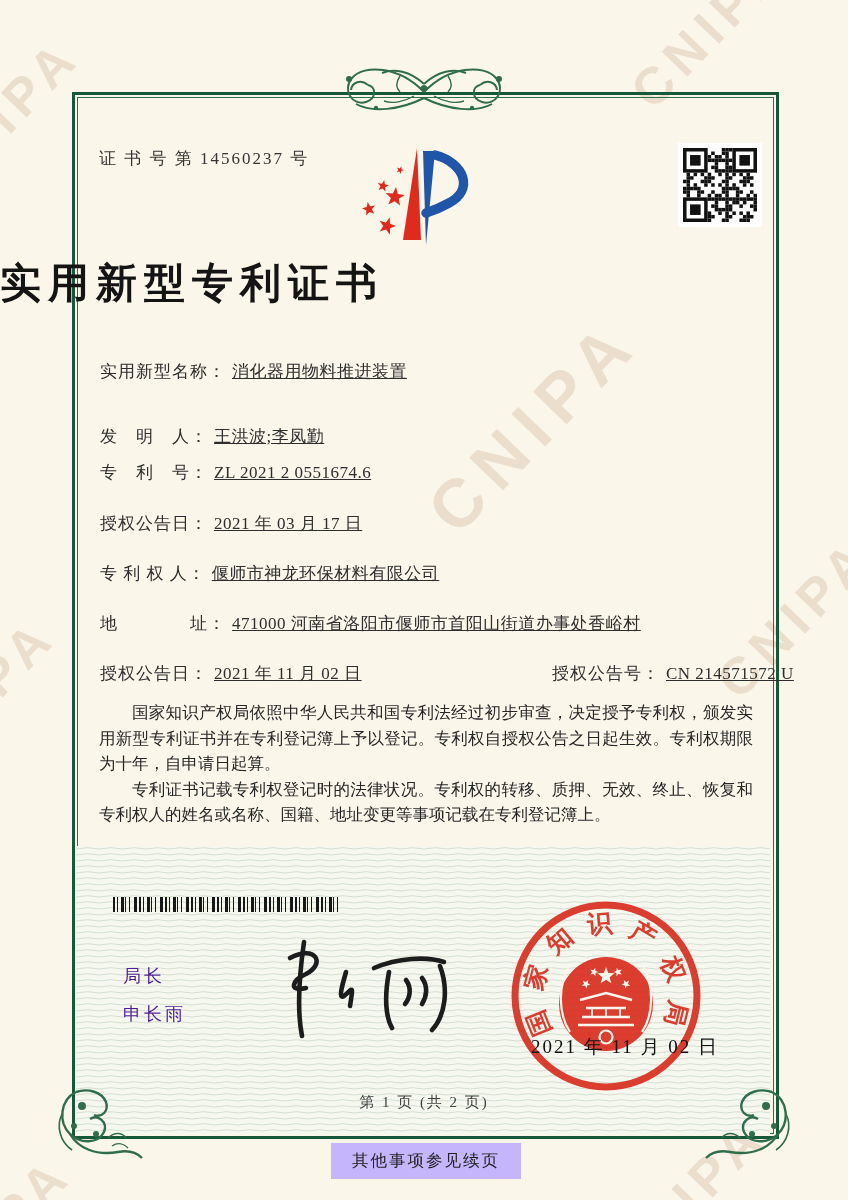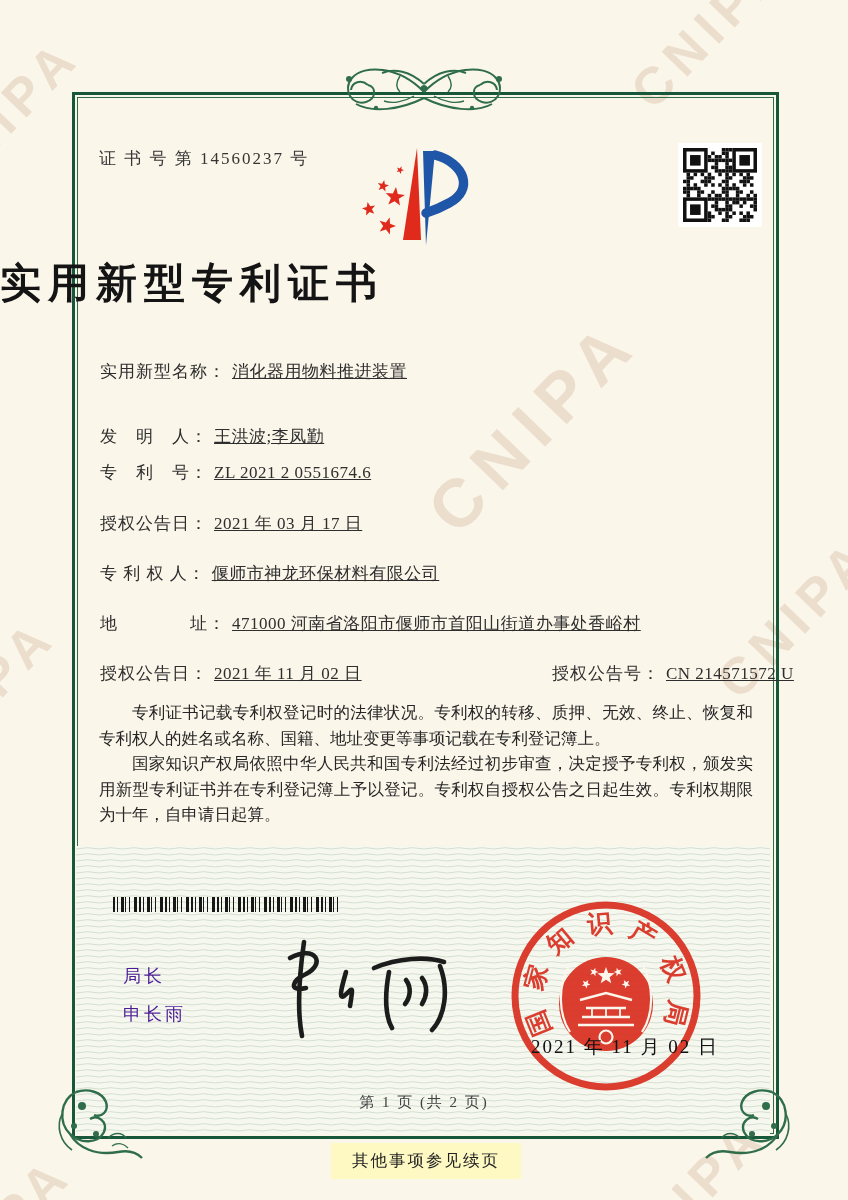--- a/index.html
+++ b/index.html
@@ -43,21 +43,21 @@
              #171717 21px 24px,transparent 24px 26px);}
   .director{position:absolute;left:123px;top:964px;font-size:18px;color:#4c1d95;
             font-family:"Liberation Sans","DejaVu Sans",sans-serif;font-weight:500;}
   .director div{margin-bottom:14px;letter-spacing:3px;}
   .sig{position:absolute;left:246px;top:928px;width:215px;height:118px;}
   .seal{position:absolute;left:506px;top:896px;width:200px;height:200px;opacity:0.93;}
   .seal-date{position:absolute;left:531px;top:1034px;font-size:19px;letter-spacing:2px;
              color:#101010;z-index:4;white-space:nowrap;}
   .page-info{position:absolute;left:0;top:1093px;width:848px;text-align:center;
              font-size:15px;letter-spacing:2px;color:#404040;}
-  .cont-note{position:absolute;left:331px;top:1143px;width:190px;height:36px;background:#fef9c3;
+  .cont-note{position:absolute;left:331px;top:1143px;width:190px;height:36px;background:#c4b5fd;
              display:flex;align-items:center;justify-content:center;font-size:16.5px;
              letter-spacing:2px;color:#222;z-index:4;}
   .orn-top{position:absolute;left:304px;top:56px;width:240px;height:72px;z-index:3;}
   .orn-bl{position:absolute;left:52px;top:1086px;width:92px;height:80px;z-index:4;}
   .orn-br{position:absolute;left:704px;top:1086px;width:92px;height:80px;z-index:4;transform:scaleX(-1);}
 </style>
 </head>
 <body>
 
 <div class="wm wm-s" style="left:-46px;top:150px;">CNIPA</div>
@@ -368,22 +368,22 @@
     <span class="lab">地　　　　址：</span><span class="val">471000 河南省洛阳市偃师市首阳山街道办事处香峪村</span>
   </div>
   <div class="frow" style="top:662px;width:680px;">
     <span class="lab">授权公告日：</span><span class="val">2021 年 11 月 02 日</span>
     <span class="grant2">
       <span class="lab">授权公告号：</span><span class="val">CN 214571572 U</span>
     </span>
   </div>
 
   <div class="bodytext">
+    <p>国家知识产权局依照中华人民共和国专利法经过初步审查，决定授予专利权，颁发实用新型专利证书并在专利登记簿上予以登记。专利权自授权公告之日起生效。专利权期限为十年，自申请日起算。</p>
     <p>专利证书记载专利权登记时的法律状况。专利权的转移、质押、无效、终止、恢复和专利权人的姓名或名称、国籍、地址变更等事项记载在专利登记簿上。</p>
-    <p>国家知识产权局依照中华人民共和国专利法经过初步审查，决定授予专利权，颁发实用新型专利证书并在专利登记簿上予以登记。专利权自授权公告之日起生效。专利权期限为十年，自申请日起算。</p>
   </div>
 
   <div class="barcode"></div>
 
   <div class="director">
     <div>局长</div>
     <div>申长雨</div>
   </div>
 
   <svg class="sig" viewBox="0 0 215 118">

